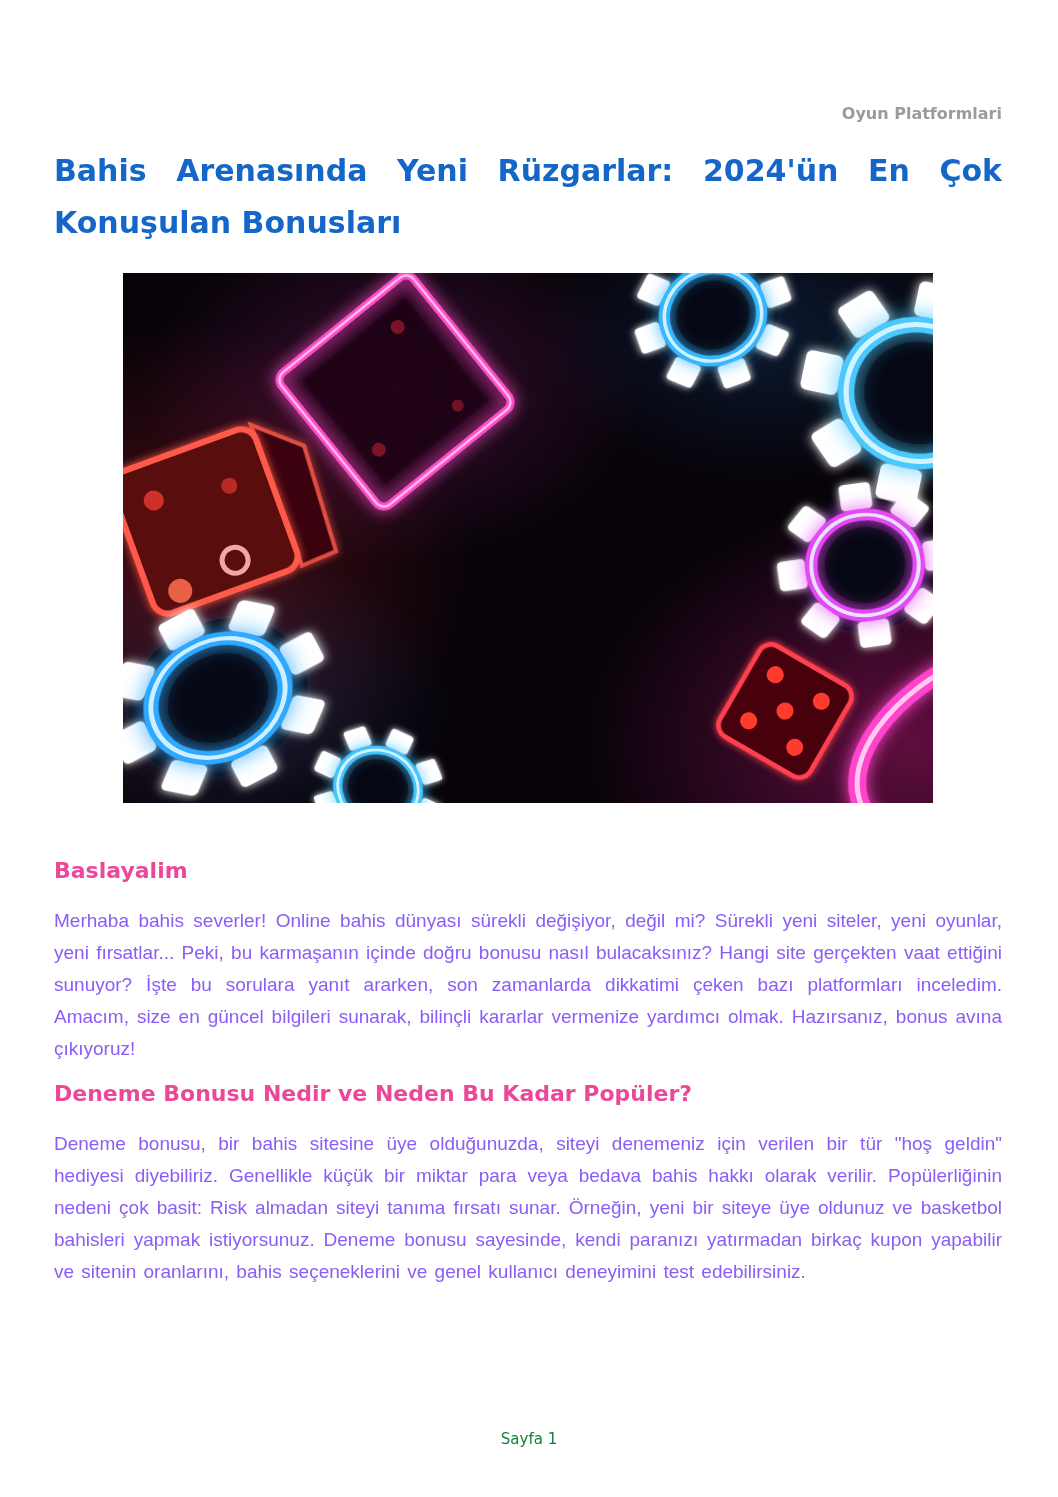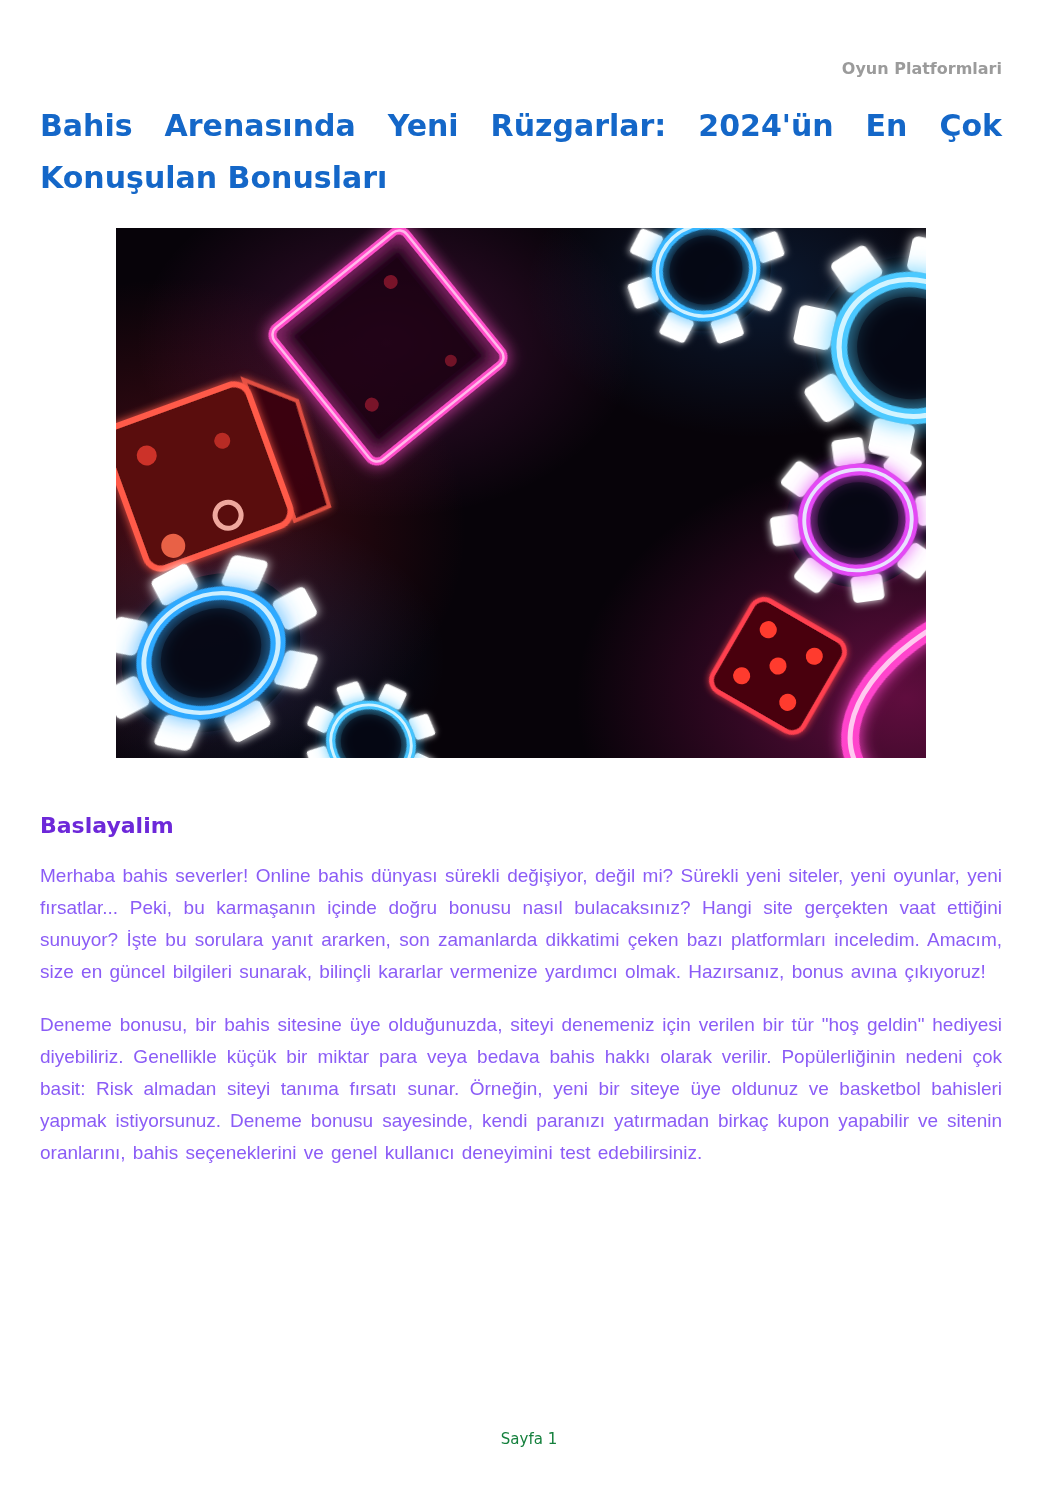--- a/index.html
+++ b/index.html
@@ -4,21 +4,21 @@
 <style>
   html, body { margin: 0; padding: 0; }
   body {
     width: 1058px; height: 1497px;
     background: #ffffff;
     position: relative;
     overflow: hidden;
     font-family: "Liberation Sans", sans-serif;
     color: #373737;
   }
-  .page { padding: 60px 56px 0 40px; }
+  .page { padding: 60px 56px 0 54px; margin-top: 45px; }
 
   .header {
     text-align: right;
     font-family: "DejaVu Sans", sans-serif;
     font-weight: bold;
     font-size: 16px;
     line-height: 18px;
     color: #9b9b9b;
   }
 
@@ -40,21 +40,21 @@
     background: #070309;
     overflow: hidden;
   }
   figure.hero svg { display: block; }
 
   h2.section-heading {
     font-family: "DejaVu Sans", sans-serif;
     font-weight: bold;
     font-size: 22px;
     line-height: 26px;
-    color: #6d28d9;
+    color: #ec4899;
     margin: 0;
   }
   h2.first { margin-top: 55px; }
   h2.second { margin-top: 16px; }
 
   p.body-text {
     font-family: "Liberation Sans", sans-serif;
     font-size: 19px;
     line-height: 32px;
     color: #8b5cf6;
@@ -184,20 +184,21 @@
         <ellipse cx="885" cy="468" rx="160" ry="92" transform="rotate(-24 885 468)" fill="none" stroke="currentColor" stroke-width="18" filter="url(#softglow)"></ellipse>
         <ellipse cx="885" cy="468" rx="160" ry="92" transform="rotate(-24 885 468)" fill="none" stroke="#ffe0f6" stroke-width="5" opacity="0.85"></ellipse>
       </g>
     </svg>
   </figure>
 
   <section>
     <h2 class="section-heading first">Baslayalim</h2>
     <p class="body-text">Merhaba bahis severler! Online bahis dünyası sürekli değişiyor, değil mi? Sürekli yeni siteler, yeni oyunlar, yeni fırsatlar... Peki, bu karmaşanın içinde doğru bonusu nasıl bulacaksınız? Hangi site gerçekten vaat ettiğini sunuyor? İşte bu sorulara yanıt ararken, son zamanlarda dikkatimi çeken bazı platformları inceledim. Amacım, size en güncel bilgileri sunarak, bilinçli kararlar vermenize yardımcı olmak. Hazırsanız, bonus avına çıkıyoruz!</p>
 
+    <h2 class="section-heading second">Deneme Bonusu Nedir ve Neden Bu Kadar Popüler?</h2>
     <p class="body-text">Deneme bonusu, bir bahis sitesine üye olduğunuzda, siteyi denemeniz için verilen bir tür "hoş geldin" hediyesi diyebiliriz. Genellikle küçük bir miktar para veya bedava bahis hakkı olarak verilir. Popülerliğinin nedeni çok basit: Risk almadan siteyi tanıma fırsatı sunar. Örneğin, yeni bir siteye üye oldunuz ve basketbol bahisleri yapmak istiyorsunuz. Deneme bonusu sayesinde, kendi paranızı yatırmadan birkaç kupon yapabilir ve sitenin oranlarını, bahis seçeneklerini ve genel kullanıcı deneyimini test edebilirsiniz.</p>
   </section>
 
 </div>
 
 <div class="footer">
   <span>Sayfa 1</span>
 </div>
 
 </body></html>

